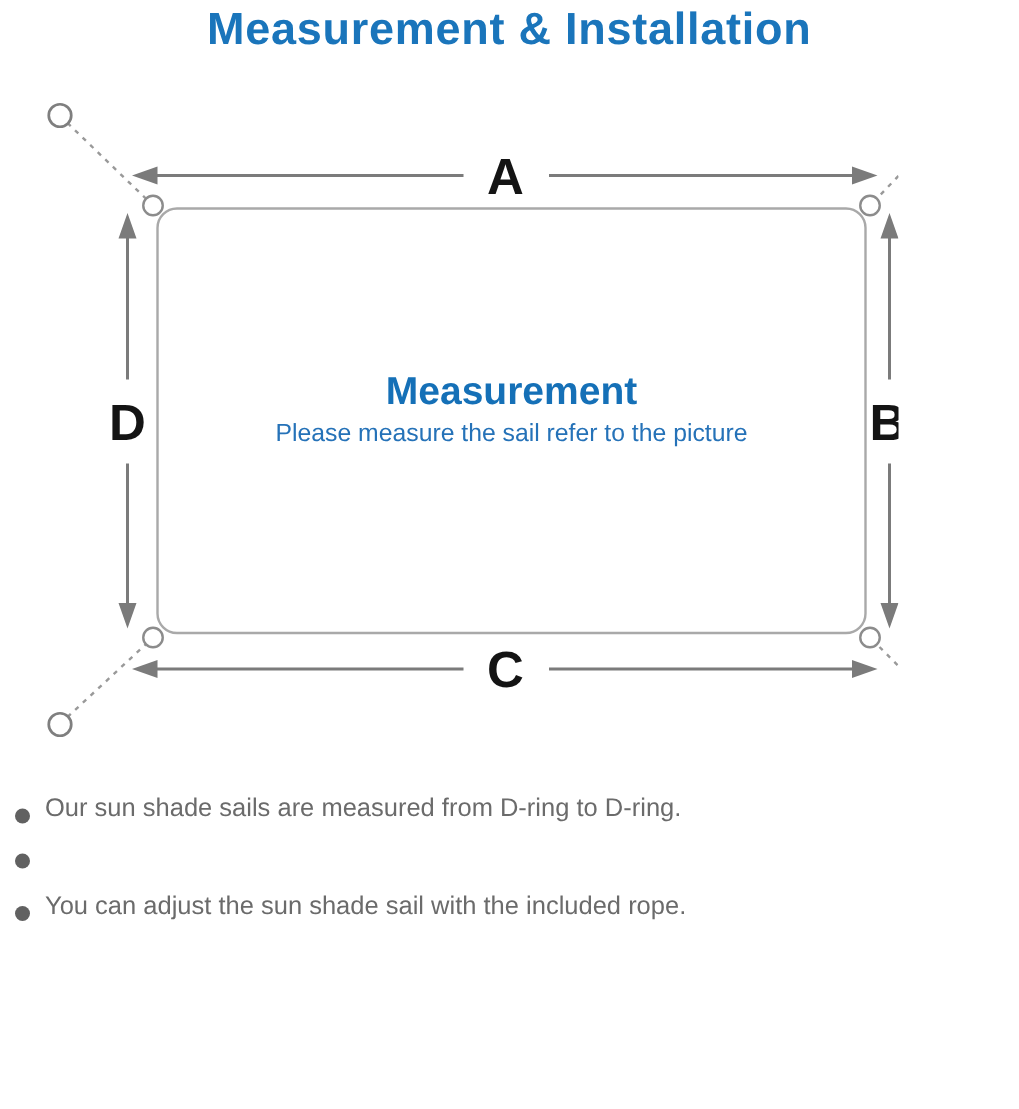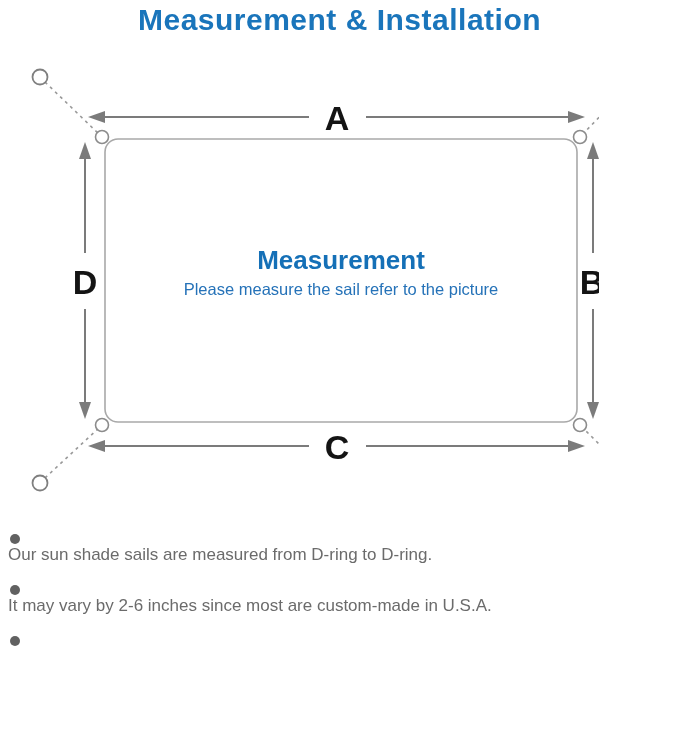--- a/index.html
+++ b/index.html
@@ -50,23 +50,22 @@
     position: absolute;
     top: 528px;
     left: 8px;
     width: 666px;
     list-style: none;
     margin: 0;
     padding: 0;
   }
   .notes li {
     display: flex;
-    align-items: flex-start;
+    align-items: flex-end;
     margin-bottom: 14px;
-    flex-direction: column;
   }
   .dot {
     flex: 0 0 auto;
     width: 10px;
     height: 10px;
     border-radius: 50%;
     background: #616161;
     margin: 6px 10px 0 2px;
   }
   .note-text {
@@ -145,20 +144,20 @@
     <text class="center-caption" x="341" y="289" text-anchor="middle" dominant-baseline="central">Please measure the sail refer to the picture</text>
   </svg>
 
   <ul class="notes">
     <li>
       <span class="dot"></span>
       <span class="note-text">Our sun shade sails are measured from D-ring to D-ring.</span>
     </li>
     <li>
       <span class="dot"></span>
-      <span class="note-text">It may vary by 2-6 inches since most are custom-made in U.S.A.</span>
     </li>
     <li>
       <span class="dot"></span>
+      <span class="note-text">You can adjust the sun shade sail with the included rope.</span>
     </li>
   </ul>
 
 </div>
 
 </body></html>

